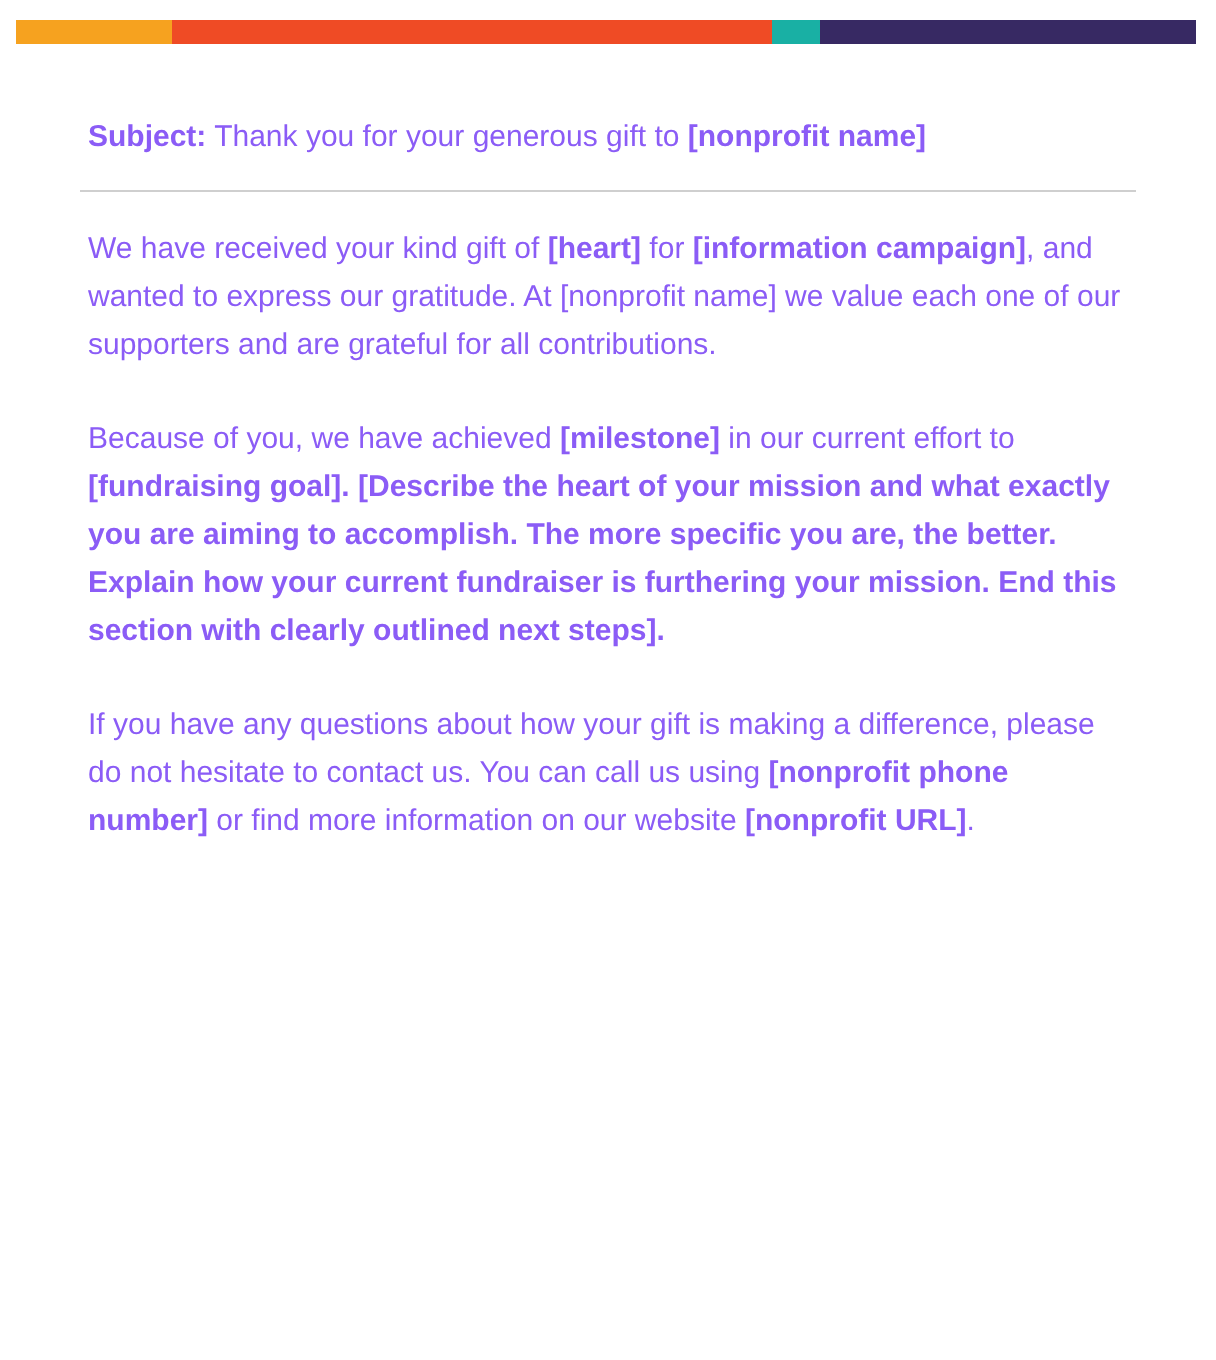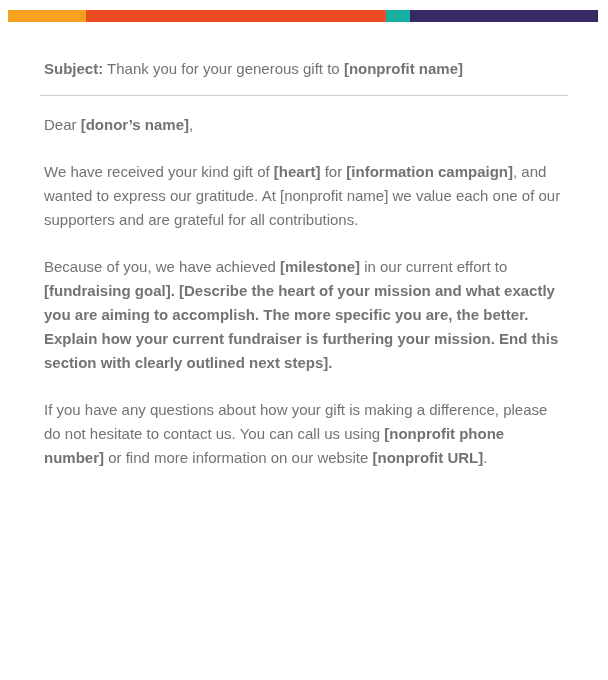--- a/index.html
+++ b/index.html
@@ -4,21 +4,21 @@
 <style>
   html, body { margin: 0; padding: 0; }
   body { background: #ffffff; }
   .page {
     position: relative;
     width: 608px;
     height: 477px;
     background: #ffffff;
     overflow: hidden;
     font-family: "Liberation Sans", sans-serif;
-    color: #737373;
+    color: #8b5cf6;
   }
   .color-bar {
     position: absolute;
     left: 8px;
     height: 12px;
     display: flex;
   }
   .color-bar.top { top: 10px; }
   .color-bar.bottom { top: 659px; }
   .color-bar span { height: 100%; display: block; }
@@ -54,21 +54,20 @@
       <span style="width: 24px; background: rgb(25, 176, 164);"></span>
       <span style="width: 188px; background: rgb(55, 41, 99);"></span>
     </div>
 
   <div class="content">
 
     <p class="subject"><span class="b">Subject:</span><span> Thank you for your generous gift to </span><span class="b">[nonprofit name]</span></p>
 
     <hr class="divider">
 
-    <p><span>Dear </span><span class="b">[donor’s name]</span><span>,</span></p>
 
     <p><span>We have received your kind gift of </span><span class="b">[heart]</span><span> for </span><span class="b">[information campaign]</span><span>, and wanted to express our gratitude. At [nonprofit name] we value each one of our supporters and are grateful for all contributions.</span></p>
 
     <p><span>Because of you, we have achieved </span><span class="b">[milestone]</span><span> in our current effort to </span><span class="b">[fundraising goal]. [Describe the heart of your mission and what exactly you are aiming to accomplish. The more specific you are, the better. Explain how your current fundraiser is furthering your mission. End this section with clearly outlined next steps].</span></p>
 
 
     <p><span>If you have any questions about how your gift is making a difference, please do not hesitate to contact us. You can call us using </span><span class="b">[nonprofit phone number]</span><span> or find more information on our website </span><span class="b">[nonprofit URL]</span><span>.</span></p>
 
 
   </div>

